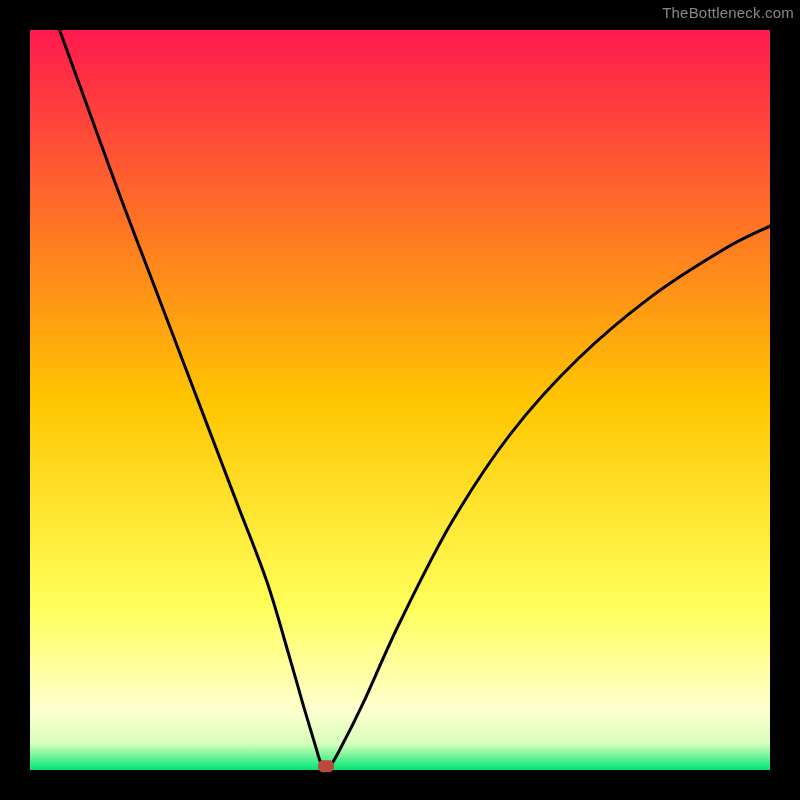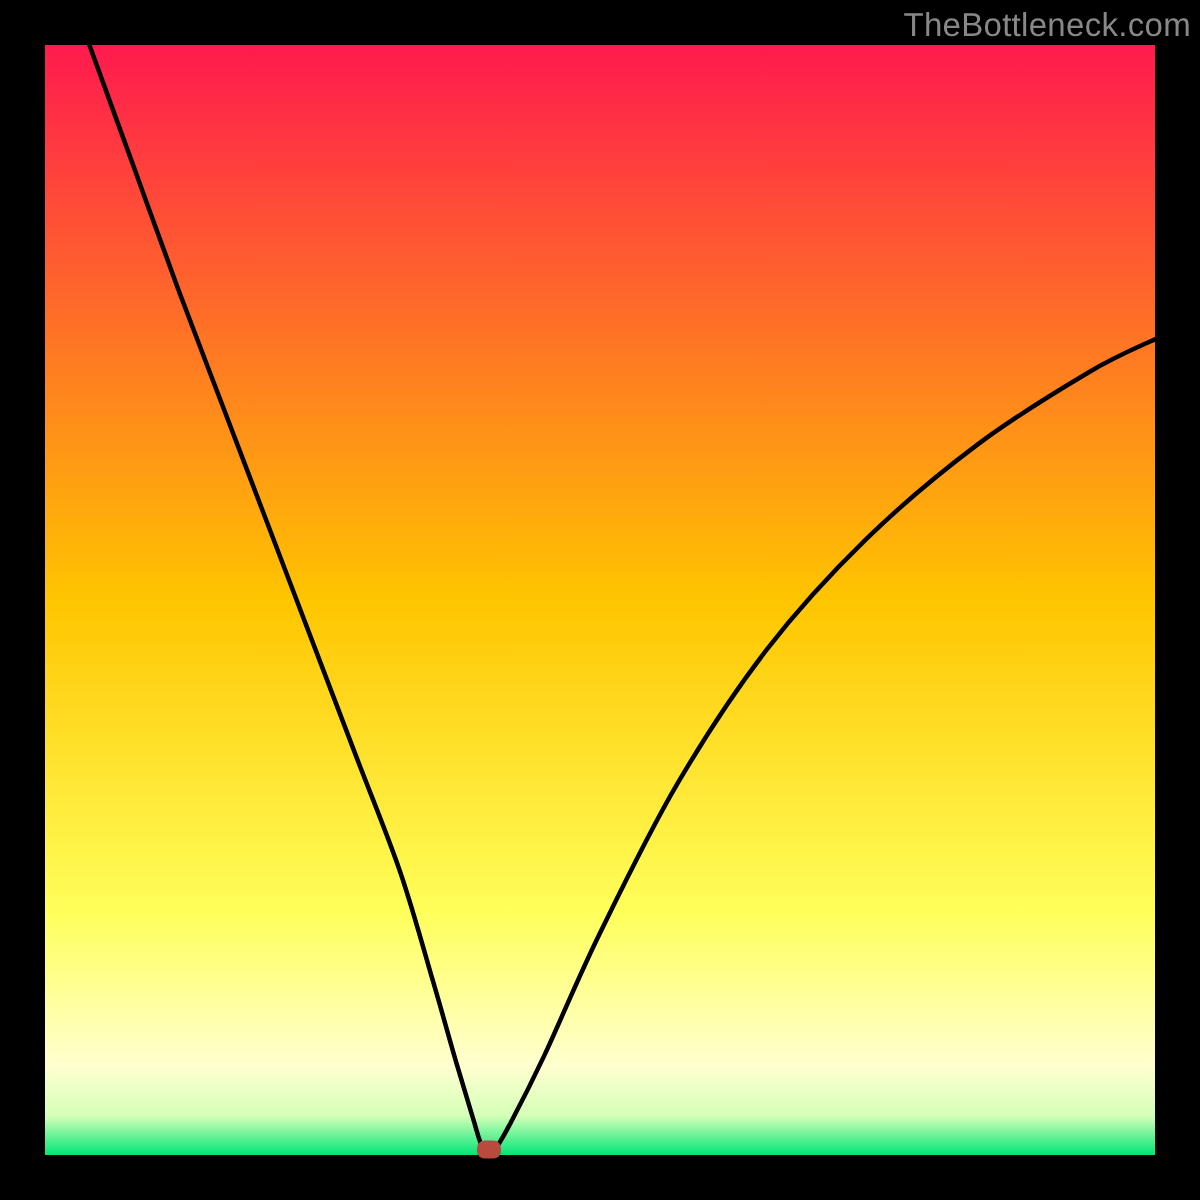--- a/index.html
+++ b/index.html
@@ -15,21 +15,21 @@
     top: 0;
     left: 0;
     width: 800px;
     height: 800px;
   }
   .watermark {
     position: absolute;
     top: 4px;
     right: 6px;
     font-family: Arial, Helvetica, sans-serif;
-    font-size: 22px;
+    font-size: 15px;
     font-weight: 500;
     color: #888888;
     letter-spacing: 0.2px;
   }
 </style>
 </head>
 <body>
 
 <svg class="frame" viewBox="0 0 800 800" xmlns="http://www.w3.org/2000/svg">
   <defs>

